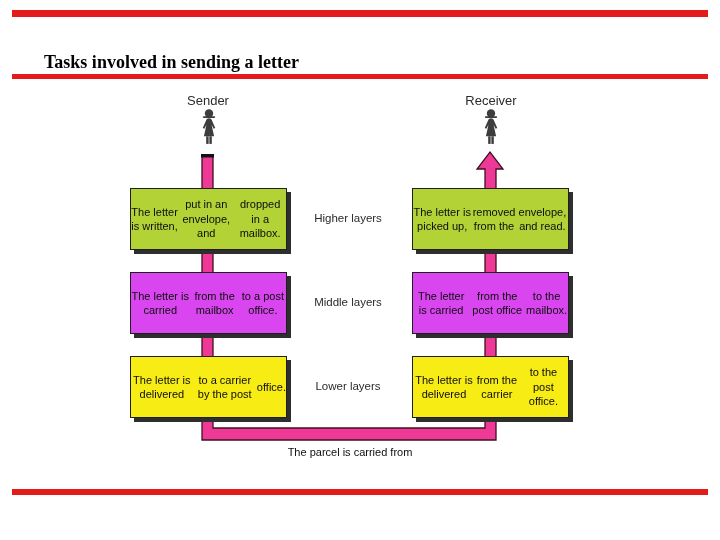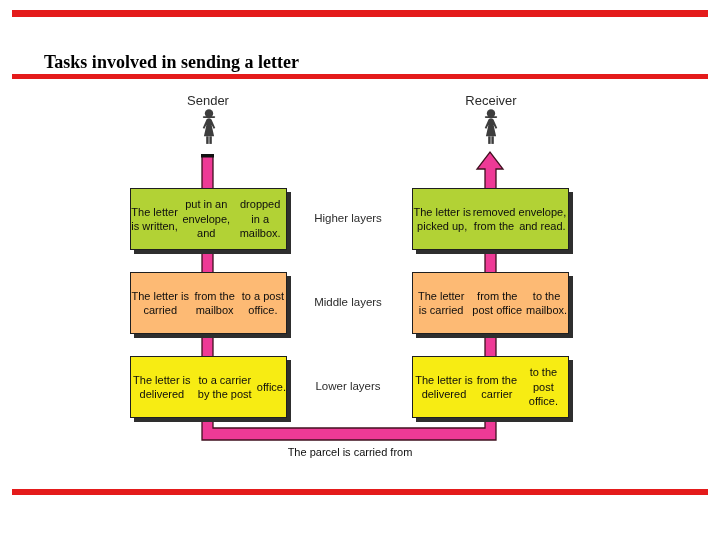--- a/index.html
+++ b/index.html
@@ -29,21 +29,21 @@
   .connector{position:absolute;left:0;top:0;width:720px;height:540px;z-index:1;pointer-events:none;}
   .box{
     position:absolute;width:155px;height:60px;z-index:2;
     border:1.5px solid #1f1f1f;box-shadow:4px 4px 0 #2e2e2e;
     display:flex;flex-direction:row;align-items:center;justify-content:center;
     text-align:center;font-size:11px;line-height:14.5px;color:#0d0d0d;
   }
   .box.col-left{left:130px;}
   .box.col-right{left:412px;align-items:center;}
   .box.row-0{top:188px;background:#b2d235;}
-  .box.row-1{top:272px;background:#fdba74;}
+  .box.row-1{top:272px;background:#d946ef;}
   .box.row-2{top:356px;background:#f7ec13;}
   .layer-label{
     position:absolute;left:288px;width:120px;text-align:center;
     font-size:11.5px;color:#2b2b2b;z-index:2;
   }
   .layer-label.row-0{top:212px;}
   .layer-label.row-1{top:296px;}
   .layer-label.row-2{top:380px;}
   .caption{
     position:absolute;left:230px;top:446px;width:240px;text-align:center;

